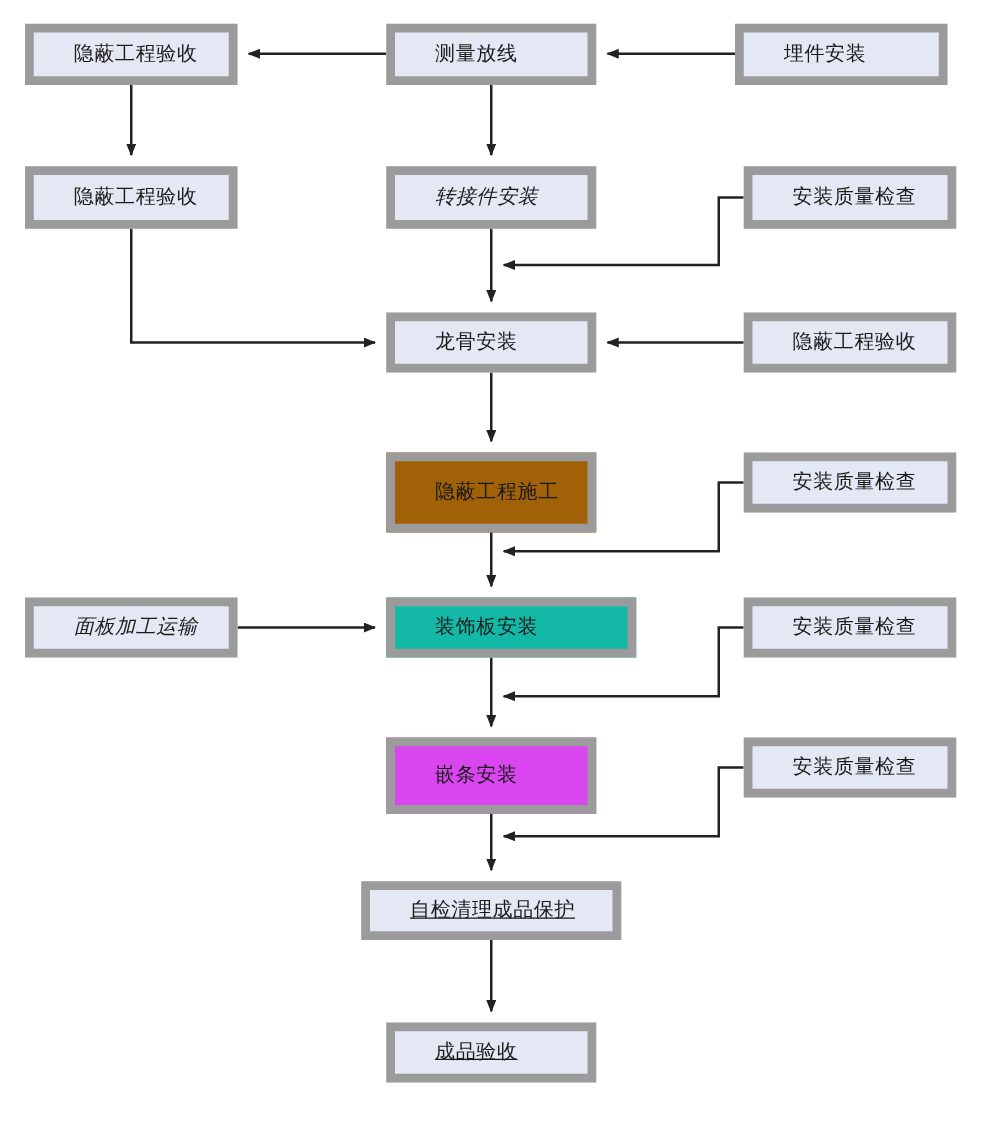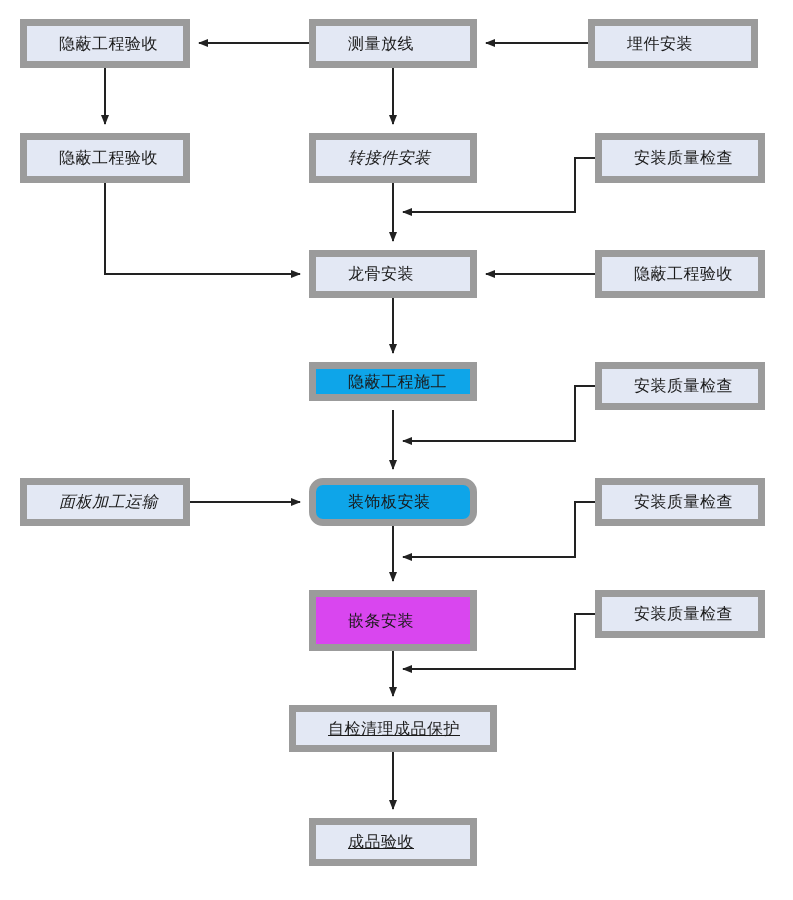--- a/index.html
+++ b/index.html
@@ -101,30 +101,30 @@
       </div>
       <div class="node-box" style="left: 595px; top: 133px; width: 170px; height: 50px; background: rgb(227, 232, 244); border-color: rgb(155, 155, 155); font-size: 16px;">
         <span class="node-label">安装质量检查</span>
       </div>
       <div class="node-box" style="left: 309px; top: 250px; width: 168px; height: 48px; background: rgb(227, 232, 244); border-color: rgb(155, 155, 155); font-size: 16px;">
         <span class="node-label">龙骨安装</span>
       </div>
       <div class="node-box" style="left: 595px; top: 250px; width: 170px; height: 48px; background: rgb(227, 232, 244); border-color: rgb(155, 155, 155); font-size: 16px;">
         <span class="node-label">隐蔽工程验收</span>
       </div>
-      <div class="node-box" style="left: 309px; top: 362px; width: 168px; height: 39px; background: #0ea5e9; border-color: rgb(155, 155, 155); font-size: 16px;">
+      <div class="node-box" style="left: 309px; top: 362px; width: 168px; height: 64px; background: #a16207; border-color: rgb(155, 155, 155); font-size: 16px;">
         <span class="node-label">隐蔽工程施工</span>
       </div>
       <div class="node-box" style="left: 595px; top: 362px; width: 170px; height: 48px; background: rgb(227, 232, 244); border-color: rgb(155, 155, 155); font-size: 16px;">
         <span class="node-label">安装质量检查</span>
       </div>
       <div class="node-box" style="left: 20px; top: 478px; width: 170px; height: 48px; background: rgb(227, 232, 244); border-color: rgb(155, 155, 155); font-size: 16px; font-style: italic;">
         <span class="node-label">面板加工运输</span>
       </div>
-      <div class="node-box" style="left: 309px; top: 478px; width: 168px; height: 48px; background: #0ea5e9; border-color: rgb(155, 155, 155); font-size: 16px; border-radius: 14px;">
+      <div class="node-box" style="left: 309px; top: 478px; width: 200px; height: 48px; background: #14b8a6; border-color: rgb(155, 155, 155); font-size: 16px;">
         <span class="node-label">装饰板安装</span>
       </div>
       <div class="node-box" style="left: 595px; top: 478px; width: 170px; height: 48px; background: rgb(227, 232, 244); border-color: rgb(155, 155, 155); font-size: 16px;">
         <span class="node-label">安装质量检查</span>
       </div>
       <div class="node-box" style="left: 309px; top: 590px; width: 168px; height: 61px; background: #d946ef; border-color: rgb(155, 155, 155); font-size: 16px;">
         <span class="node-label">嵌条安装</span>
       </div>
       <div class="node-box" style="left: 595px; top: 590px; width: 170px; height: 48px; background: rgb(227, 232, 244); border-color: rgb(155, 155, 155); font-size: 16px;">
         <span class="node-label">安装质量检查</span>

